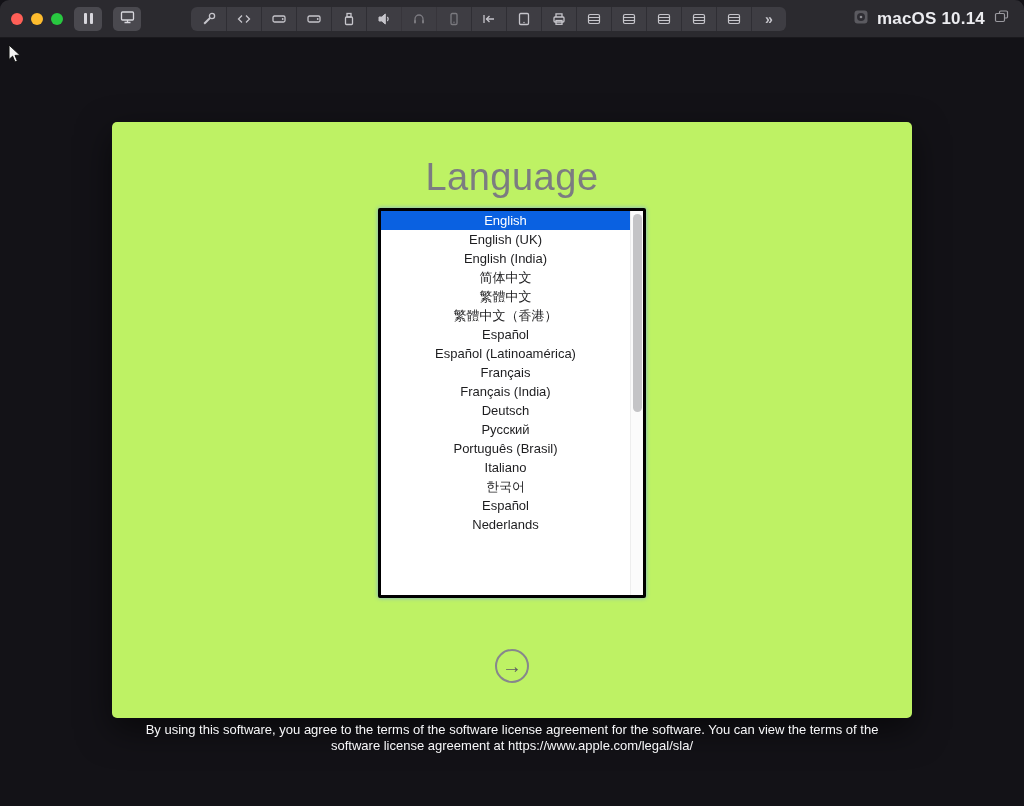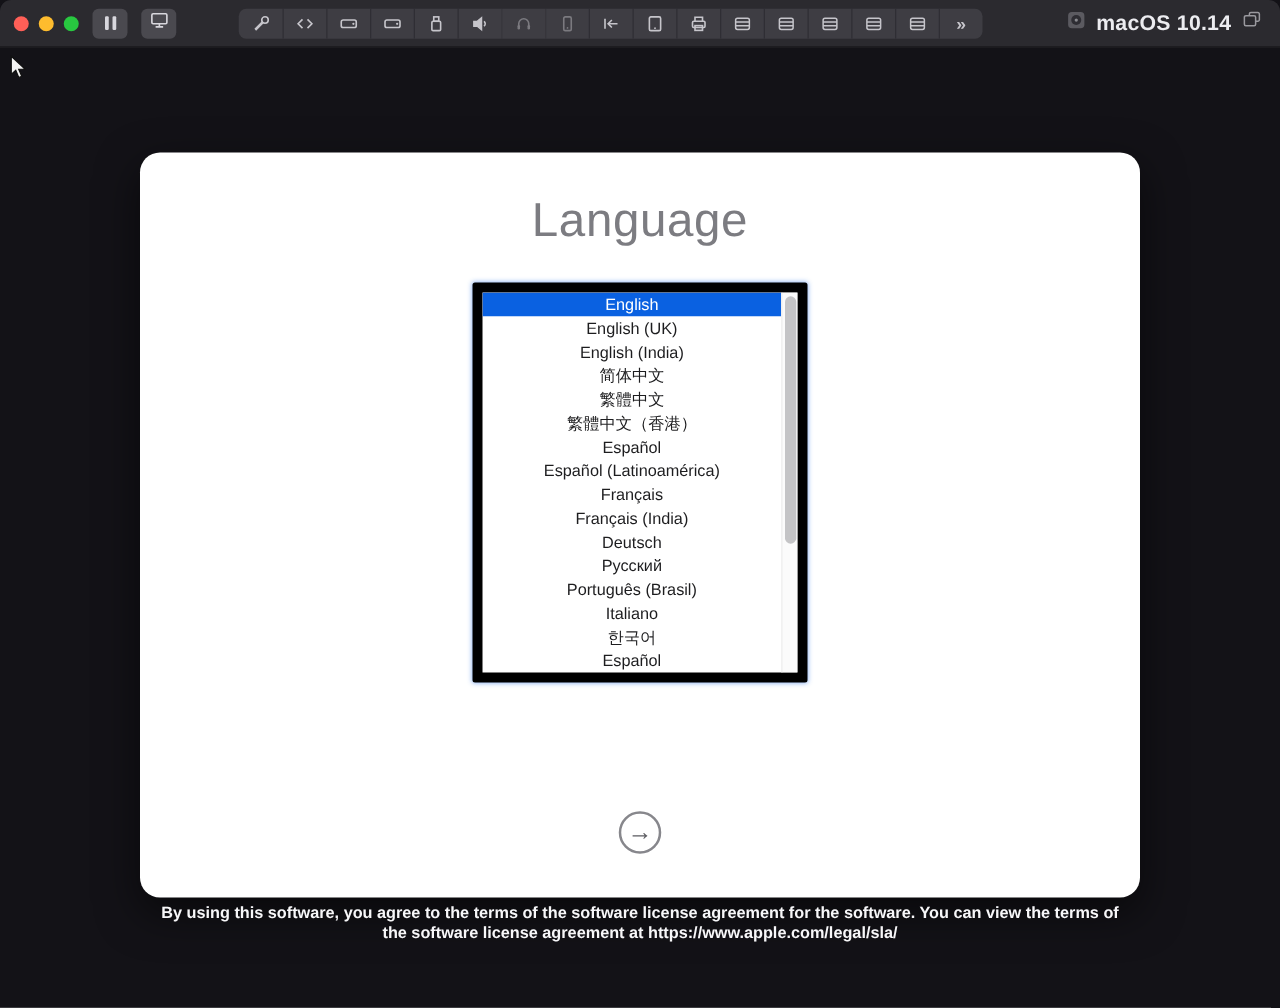--- a/index.html
+++ b/index.html
@@ -31,48 +31,48 @@
   .ticon.more { font-size:14px; color:#c6c5cb; font-weight:bold; }
 
   .tb-right { margin-left:auto; display:flex; align-items:center; gap:8px; padding-right:14px; }
   .vm-name { color:#ececf0; font-size:17px; font-weight:600; letter-spacing:.2px; }
 
   
   .cursor { position:absolute; left:8px; top:44px; z-index:50; }
 
   
   .installer { position:absolute; left:112px; top:122px; width:800px; height:596px;
-               background:#ffffff; border-radius:16px;
+               background:#bef264; border-radius:5px;
                box-shadow:0 12px 34px rgba(0,0,0,.55); }
   .lang-title { margin-top:34px; text-align:center; font-size:38px; font-weight:400;
                 color:#7c7c81; letter-spacing:.5px; }
 
-  .lang-list { position:absolute; top:104px; left:50%; transform:translateX(-50%);
-               width:268px; height:320px; background:#fff;
-               border:8px solid #000000; border-radius:2px;
+  .lang-list { position:absolute; top:86px; left:50%; transform:translateX(-50%);
+               width:268px; height:390px; background:#fff;
+               border:3px solid #000000; border-radius:2px;
                box-shadow:0 0 4px rgba(110,160,240,.85); overflow:hidden; }
   .rows { position:absolute; top:0; left:0; right:13px; }
   .row { height:19px; line-height:19px; font-size:13px; color:#1d1d1f; text-align:center;
          white-space:nowrap; overflow:hidden; }
   .row.selected { background:#0a61e1; color:#fff; }
 
   .v-scroll { position:absolute; top:0; right:0; width:13px; height:100%;
               background:#fbfbfb; border-left:1px solid #ededed; }
   .v-thumb { position:absolute; top:3px; left:2px; width:9px; height:198px;
              background:#c4c4c6; border-radius:5px; }
 
   .continue-btn { position:absolute; top:527px; left:50%; transform:translateX(-50%);
                   width:34px; height:34px; border-radius:50%; border:2px solid #87878c;
                   background:transparent; display:flex; align-items:center; justify-content:center;
                   font-size:20px; color:#5d5d62; }
 
   
   .license { position:absolute; top:722px; left:0; width:1024px; text-align:center; }
   .license p { margin:0 auto; max-width:782px; color:#f7f7f9; font-size:13px;
-               font-weight:bold; line-height:15.5px; }
+               font-weight:normal; line-height:15.5px; }
 </style>
 </head>
 <body>
 
 <div class="screen">
 
   <div class="titlebar">
     <div class="traffic">
       <span class="tl red"></span>
       <span class="tl yellow"></span>

